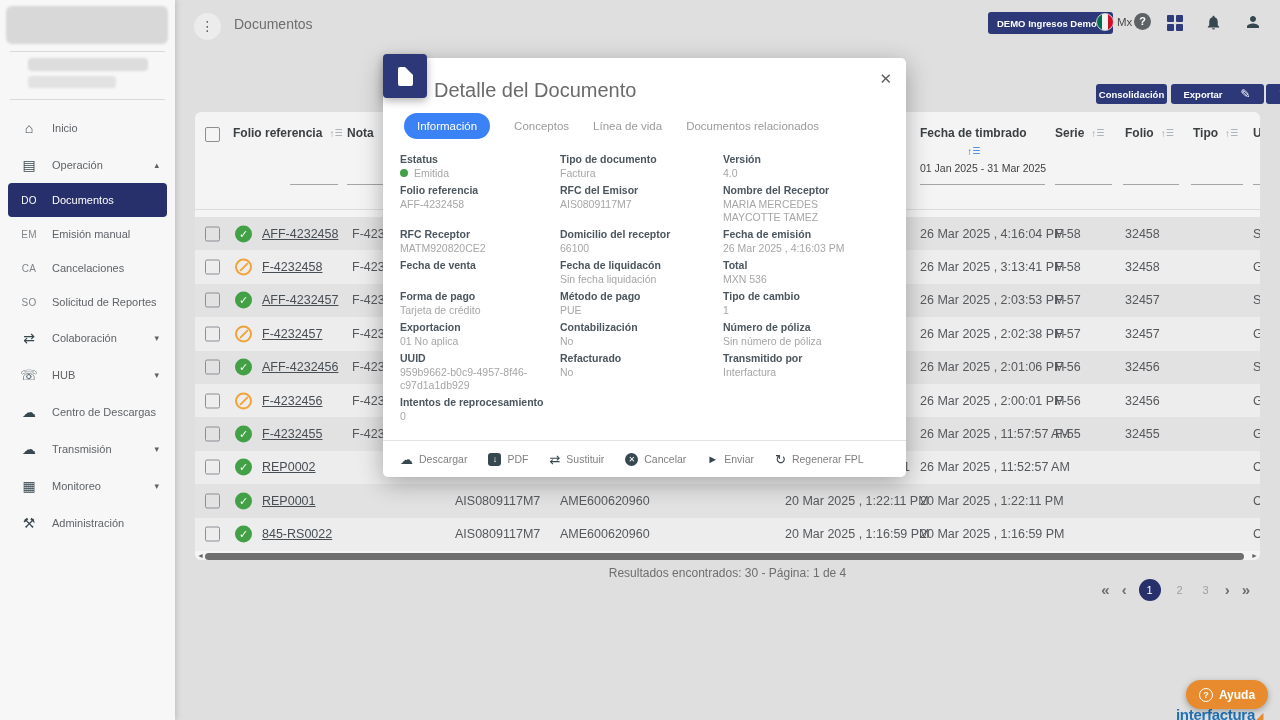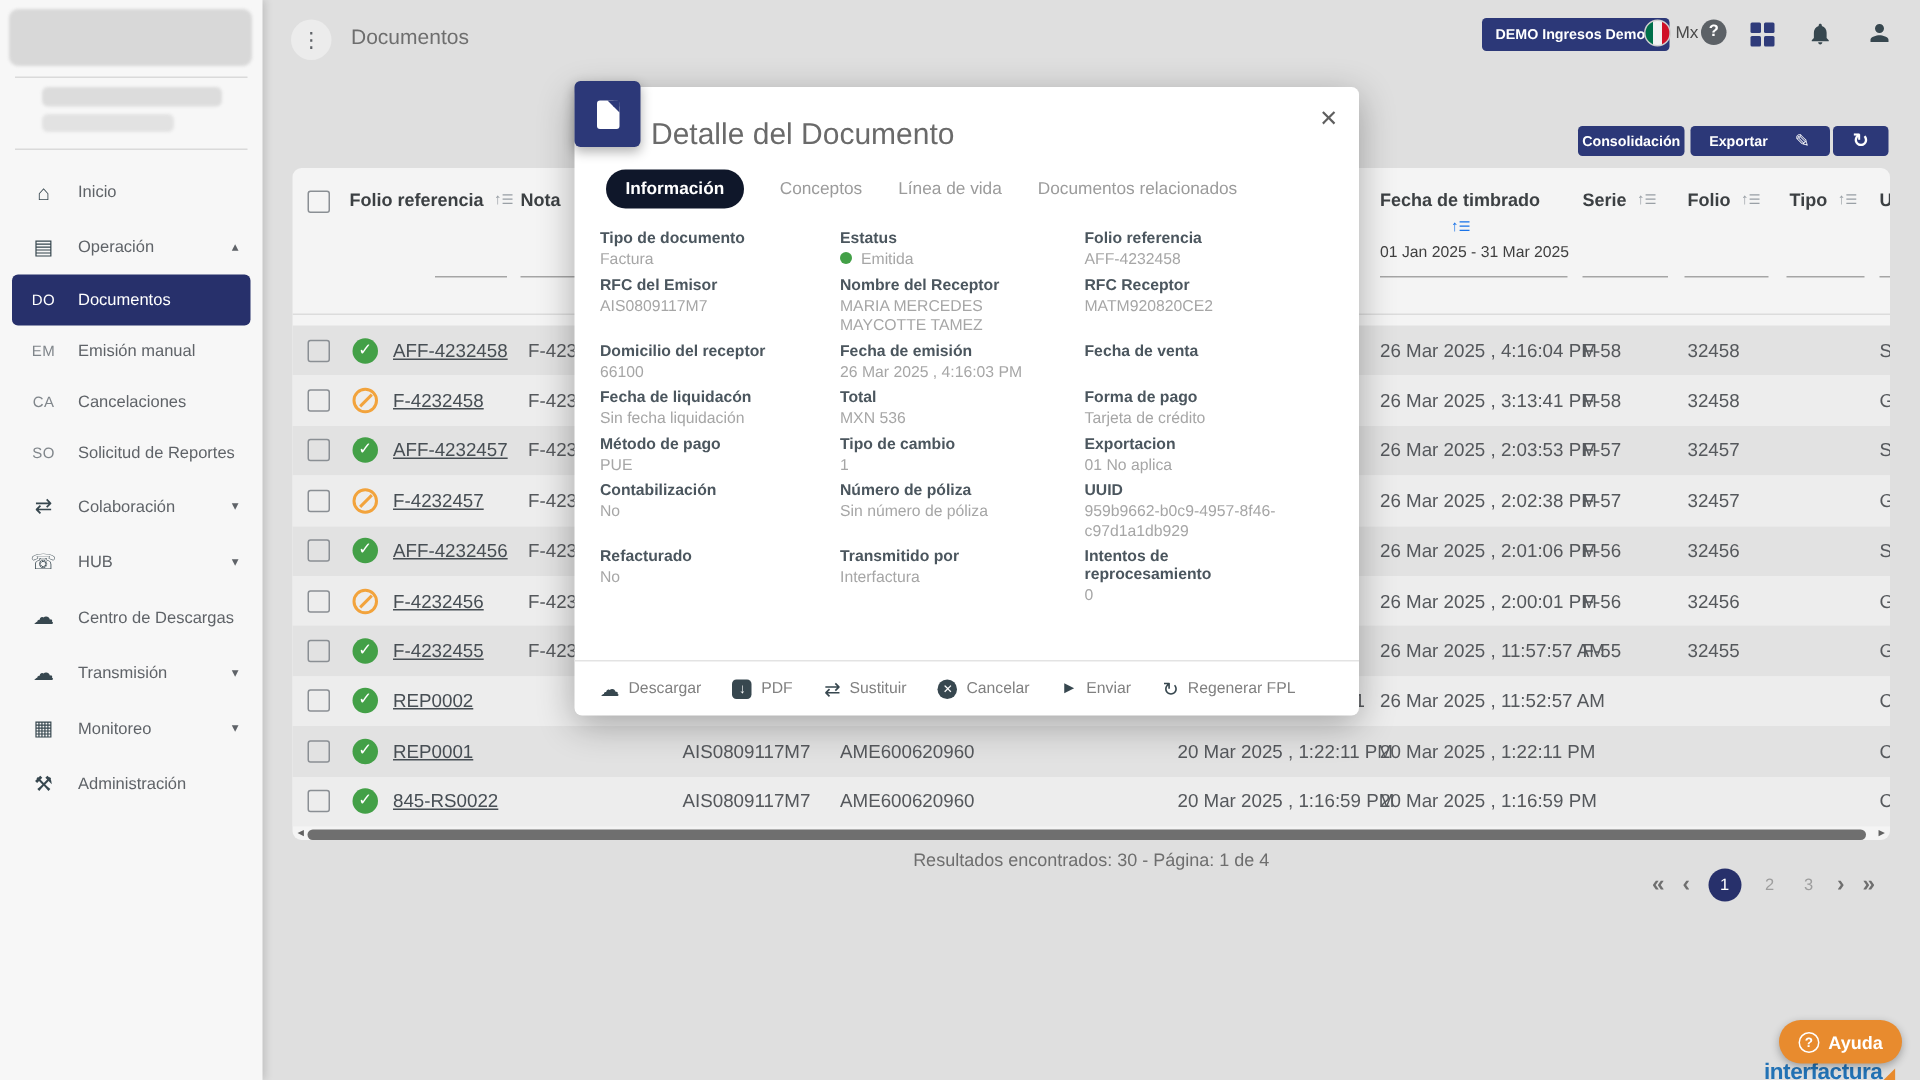--- a/index.html
+++ b/index.html
@@ -30,21 +30,21 @@
   .account-btn { position:absolute; left:988px; top:12px; height:22px; padding:0 9px; background:#2c3878; border-radius:3px; color:#fff; font-size:9.5px; font-weight:bold; display:flex; align-items:center; gap:5px; cursor:pointer; }
   .flag { position:absolute; left:1096px; top:13px; width:18px; height:18px; border-radius:50%; background:linear-gradient(90deg,#00704a 0 33%,#f2f2f2 33% 67%,#cf1027 67% 100%); border:1px solid #cfcfcf; }
   .locale { position:absolute; left:1117px; top:16px; font-size:11.5px; color:#4a4a4a; }
   .help-btn { position:absolute; left:1134px; top:13px; width:17px; height:17px; border-radius:50%; background:#5c6166; color:#fff; font-size:11px; font-weight:bold; text-align:center; line-height:17px; cursor:pointer; }
   .apps-btn { position:absolute; left:1167px; top:15px; display:grid; grid-template-columns:7px 7px; gap:2px; cursor:pointer; }
   .apps-btn i { width:7px; height:7px; background:#2f3b7a; border-radius:1px; }
   .bell-btn { position:absolute; left:1205px; top:14px; cursor:pointer; }
   .user-btn { position:absolute; left:1244px; top:13px; cursor:pointer; }
 
   
-  .tb { position:absolute; top:84px; height:20px; background:#2c3878; border-radius:3px; color:#fff; font-size:9.5px; font-weight:bold; display:flex; align-items:center; justify-content:center; cursor:pointer; }
+  .tb { position:absolute; top:84px; height:20px; background:#2c3878; border-radius:3px; color:#fff; font-size:9.5px; font-weight:bold; display:flex; align-items:center; justify-content:center; cursor:pointer;margin-left:44px; }
   .tb-consolidacion { left:1052px; width:71px; }
   .tb-exportar { left:1127px; width:64px; }
   .tb-edit { left:1183px; width:37px; font-size:12px; }
   .tb-refresh { left:1222px; width:37px; font-size:13px; }
 
   
   .card { position:absolute; left:195px; top:112px; width:1065px; height:448px; background:#f4f4f4; border-radius:6px; overflow:hidden; z-index:1; }
   .cb { display:inline-block; width:15px; height:15px; border:1.5px solid #8a8f94; border-radius:2px; background:transparent; cursor:pointer; }
   .hd-cb { position:absolute; left:10px; top:15px; }
   .th { position:absolute; top:14px; display:inline-flex; align-items:center; gap:7px; font-size:12px; font-weight:bold; color:#3c4043; white-space:nowrap; cursor:pointer; }
@@ -90,21 +90,21 @@
 
   
   .modal { position:absolute; left:383px; top:58px; width:523px; height:419px; background:#fff; border-radius:5px; box-shadow:0 6px 24px rgba(0,0,0,.3); z-index:30; }
   .modal-badge { position:absolute; left:0; top:-4px; width:44px; height:44px; background:#2c3878; border-radius:4px; box-shadow:0 3px 8px rgba(0,0,0,.3); display:flex; align-items:center; justify-content:center; }
   .doc-glyph { width:15px; height:19px; background:#fff; border-radius:2px; position:relative; }
   .doc-glyph::before { content:""; position:absolute; top:0; right:0; border:4px solid #2c3878; border-bottom-color:transparent; border-left-color:transparent; }
   .modal-title { position:absolute; left:51px; top:21px; font-size:20px; color:#6a6a6a; }
   .modal-close { position:absolute; right:14px; top:12px; font-size:15px; color:#5f5f5f; cursor:pointer; }
   .tabs { position:absolute; left:21px; top:55px; display:flex; align-items:center; gap:24px; }
   .tab { font-size:11.5px; color:#9b9b9b; cursor:pointer; white-space:nowrap; }
-  .tab.active { background:#0f172a; color:#fff; font-weight:bold; border-radius:14px; padding:7px 13px; }
+  .tab.active { background:#3b82f6; color:#fff; font-weight:normal; border-radius:14px; padding:7px 13px; }
   .fields { position:absolute; left:17px; top:95px; display:grid; grid-template-columns:160px 163px 151px; }
   .field { margin-bottom:4px; padding-right:10px; }
   .f-label { font-size:10.5px; font-weight:bold; color:#4b565e; margin-bottom:2px; }
   .f-value { font-size:10.5px; color:#a6a6a6; line-height:13px; min-height:13px; }
   .f-dot { display:none; }
   .f-dot.show { display:inline-block; width:8px; height:8px; border-radius:50%; background:#43a047; margin-right:6px; }
   .modal-footer { position:absolute; left:0; right:0; bottom:0; height:37px; border-top:1px solid #e3e3e3; display:flex; align-items:center; padding:0 17px; gap:21px; }
   .m-action { display:flex; align-items:center; gap:6px; font-size:10.5px; color:#808080; cursor:pointer; white-space:nowrap; }
   .m-ic { color:#37474f; font-size:13px; line-height:13px; }
   .m-ic.ic-pdf { background:#37474f; color:#fff; width:13px; height:13px; border-radius:3px; font-size:9px; line-height:13px; text-align:center; font-weight:bold; }
@@ -506,33 +506,39 @@
       </div>
 
       <div class="tab">
         <span>Documentos relacionados</span>
       </div>
 
   </div>
   <div class="fields">
 
       <div class="field">
+        <div class="f-label">Estatus</div>
+        <div class="f-value">
+          <span class="f-dot show"></span><span>Emitida</span>
+        </div>
+      </div>
+
+      <div class="field">
         <div class="f-label">Tipo de documento</div>
         <div class="f-value">
           <span>Factura</span>
         </div>
       </div>
 
       <div class="field">
-        <div class="f-label">Estatus</div>
-        <div class="f-value">
-          <span class="f-dot show"></span><span>Emitida</span>
-        </div>
-      </div>
-
+        <div class="f-label">Versión</div>
+        <div class="f-value">
+          <span>4.0</span>
+        </div>
+      </div>
 
       <div class="field">
         <div class="f-label">Folio referencia</div>
         <div class="f-value">
           <span>AFF-4232458</span>
         </div>
       </div>
 
 
       <div class="field">

